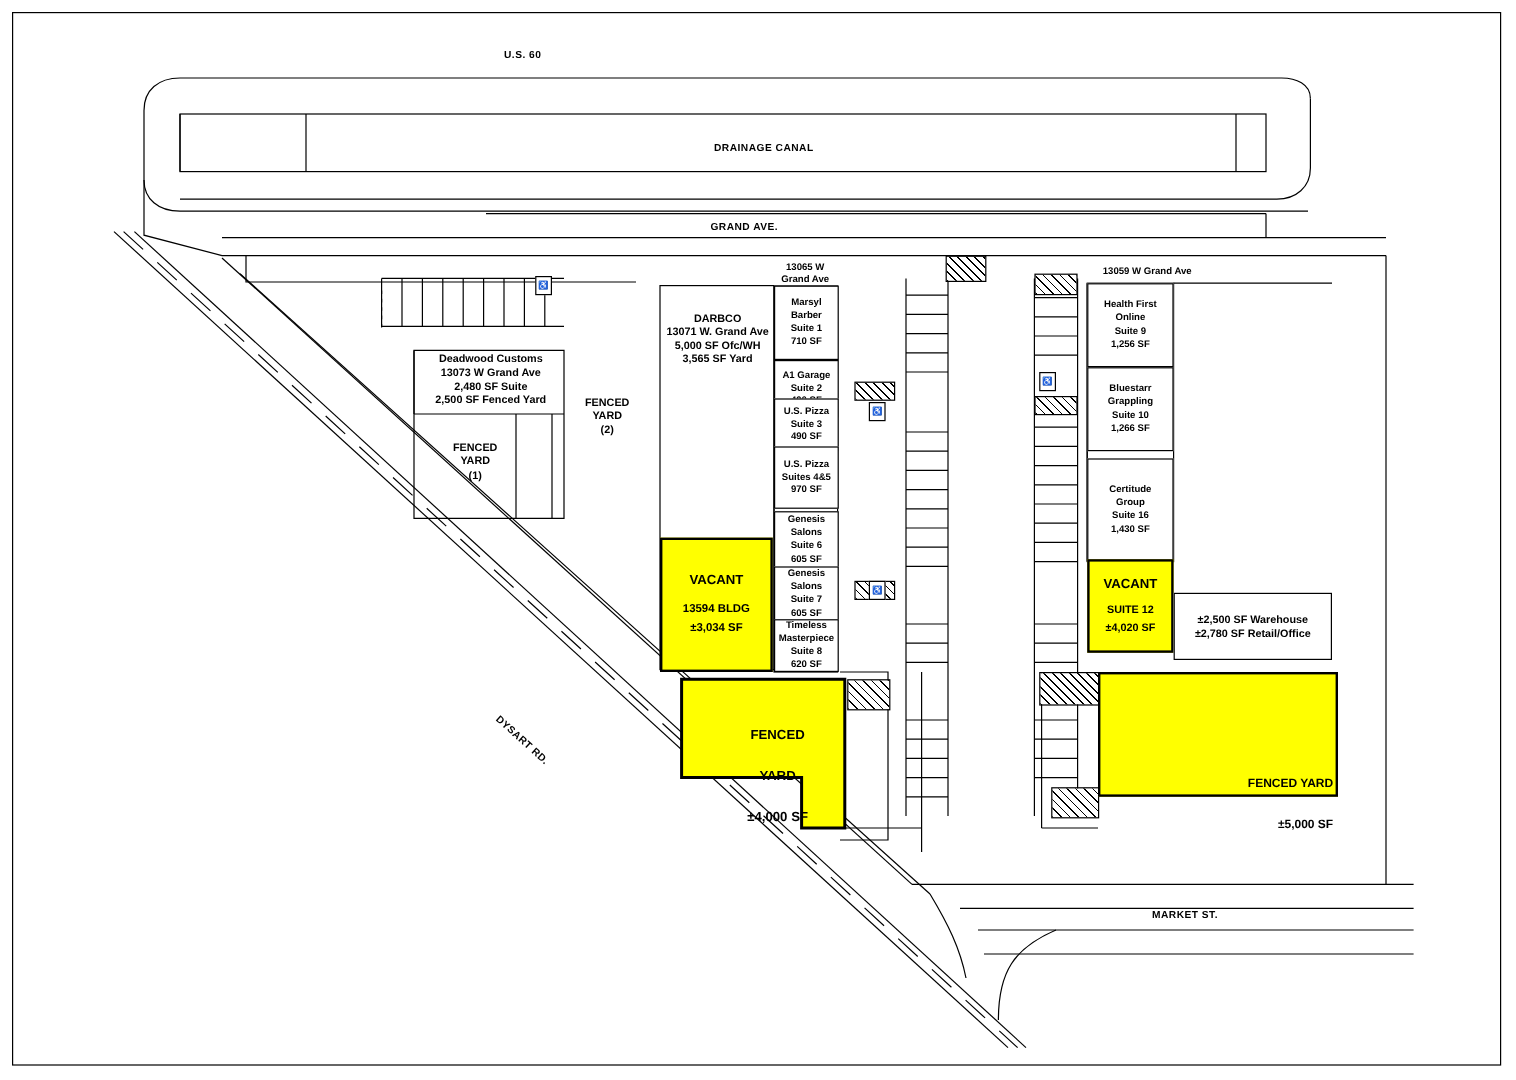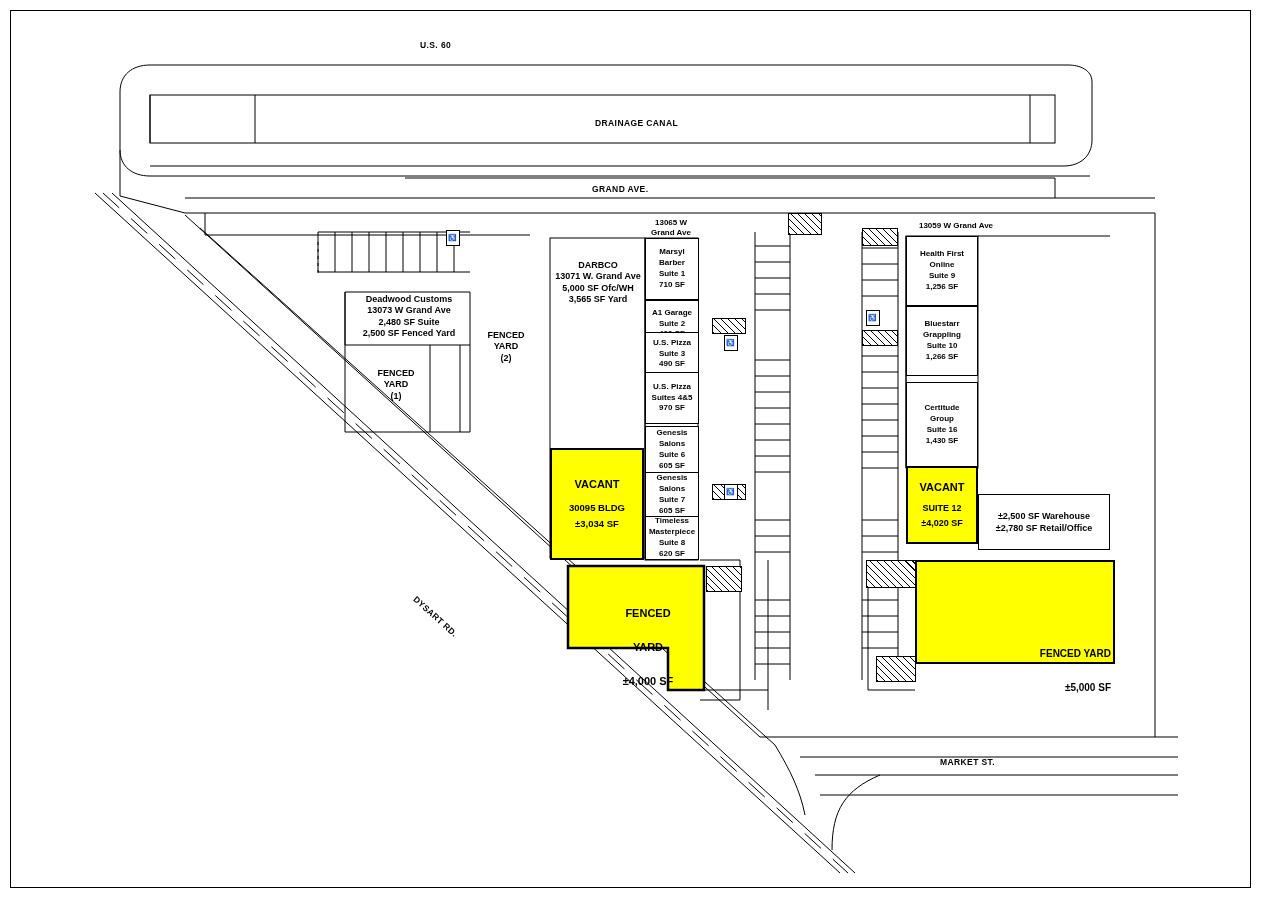--- a/index.html
+++ b/index.html
@@ -238,21 +238,21 @@
       <path d="M868 560 L868 690"></path>
       <path d="M868 690 L915 690"></path>
       <path d="M1155 213 L1155 737"></path>
       <path d="M978 236 L1110 236"></path>
     </g>
   </svg>
 
   <div class="road-label" style="left:420px; top:40px;">U.S. 60</div>
   <div class="road-label" style="left:595px; top:118px;">DRAINAGE CANAL</div>
   <div class="road-label" style="left:592px; top:184px;">GRAND AVE.</div>
-  <div class="road-label" style="left:940px; top:757px;">MARKET ST.</div>
+  <div class="road-label" style="left:960px; top:757px;">MARKET ST.</div>
   <div class="road-label rot" style="left:418px; top:594px; transform: rotate(42deg);">DYSART RD.</div>
 
   <div class="addr" style="left:642px; top:218px; width:58px;">13065 W
 Grand Ave</div>
   <div class="addr" style="left:896px; top:221px; width:120px;">13059 W Grand Ave</div>
 
   <div class="hatchbox" style="left:788px; top:213px; width:34px; height:22px;"></div>
   <div class="hatchbox" style="left:862px; top:228px; width:36px; height:18px;"></div>
   <div class="hatchbox" style="left:712px; top:318px; width:34px; height:16px;"></div>
   <div class="hatchbox" style="left:862px; top:330px; width:36px; height:16px;"></div>
@@ -317,21 +317,21 @@
 Grappling
 Suite 10
 1,266 SF</div>
   <div class="unit" style="left:906px; top:382px; width:72px; height:86px;">Certitude
 Group
 Suite 16
 1,430 SF</div>
 
   <div class="unit vacant" style="left:550px; top:448px; width:94px; height:112px; flex-direction:column; gap:10px;">
     <span class="big">VACANT</span>
-    <span style="font-size:9.5px;">30095 BLDG</span>
+    <span style="font-size:9.5px;">13594 BLDG</span>
     <span style="font-size:9.5px; margin-top:-7px;">±3,034 SF</span>
   </div>
 
   <div class="unit vacant" style="left:906px; top:466px; width:72px; height:78px; flex-direction:column; gap:7px;">
     <span class="big">VACANT</span>
     <span style="font-size:9px;">SUITE 12</span>
     <span style="font-size:9px; margin-top:-4px;">±4,020 SF</span>
   </div>
 
   <div class="unit" style="left:978px; top:494px; width:132px; height:56px; font-size:9px;">±2,500 SF Warehouse

